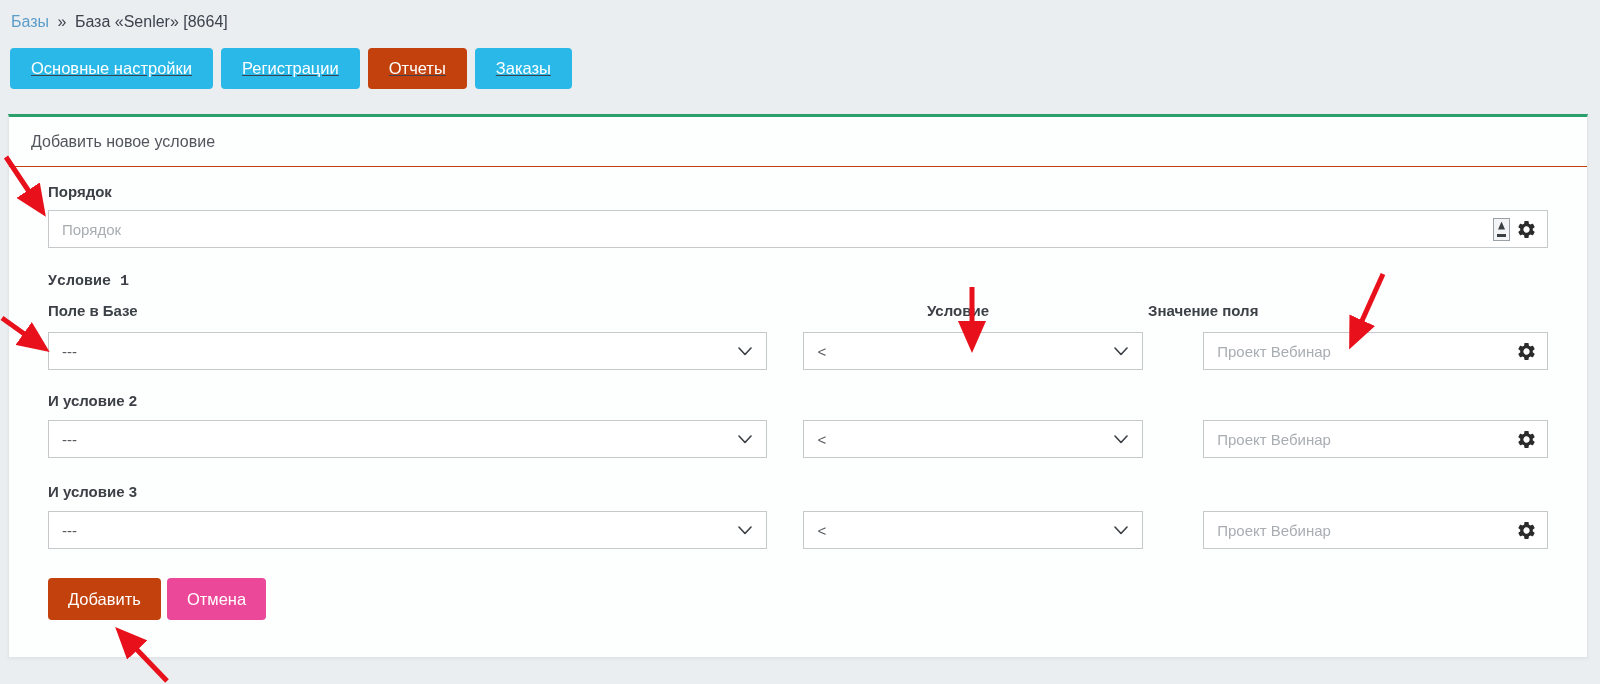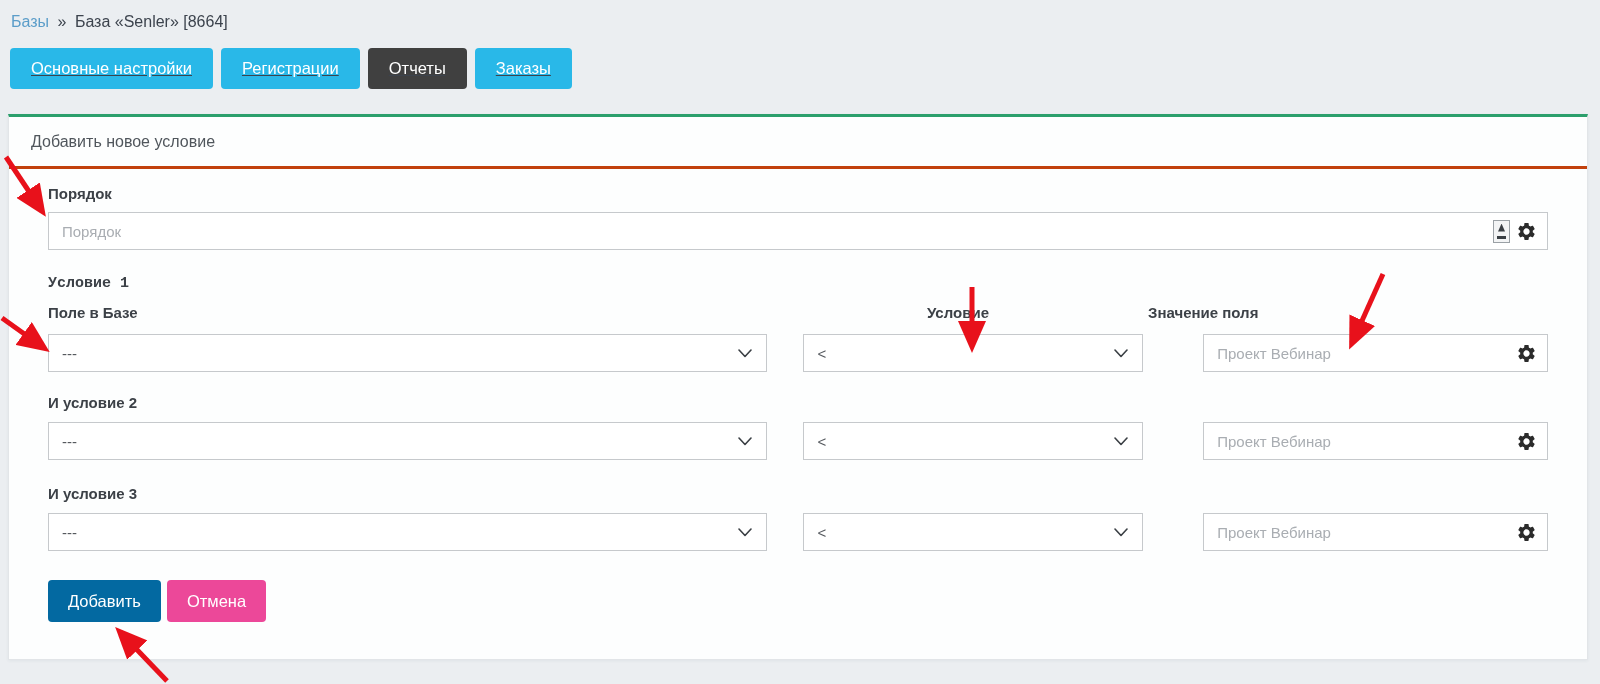--- a/index.html
+++ b/index.html
@@ -19,34 +19,34 @@
   
   .tabs { margin:17px 0 0 10px; display:flex;text-decoration:underline; }
   .tab-btn {
     border:none; cursor:pointer;
     background:#29b8e8; color:#fff;
     font-family:"Liberation Sans", sans-serif;
     font-size:16.5px;
     height:41px; padding:0 21px;
     margin-right:8px; border-radius:4px;
   }
-  .tab-btn.active { background:#404040; }
+  .tab-btn.active { background:#c2410c; }
   
   .panel {
     margin:25px 12px 0 8px;
     width:1580px;
     background:#fdfefe;
     border:1px solid #e2e5e8;
     border-top:3px solid #2b9f6c;
     box-shadow:0 1px 3px rgba(40,60,80,.06);
   }
   .panel-header {
     padding:16px 22px 15px 22px;
     font-size:16px; color:#50565c;
-    border-bottom:3px solid #c2410c;
+    border-bottom:1px solid #c2410c;
   }
   .panel-body { padding:16px 39px 37px 39px; }
   .field-label {
     font-size:15px; font-weight:700; color:#3c4147;
     margin-bottom:10px;
   }
   .cond-label {
     font-size:15px; font-weight:700; color:#3c4147;
     margin-top:25px; margin-bottom:11px;
   }
@@ -90,21 +90,21 @@
   .stepper .dot { width:7px; height:8px; background:#3a3f44; clip-path:polygon(50% 0,100% 100%,0 100%); }
   .stepper .bar { width:9px; height:3px; background:#3a3f44; }
   
   .actions { margin-top:29px; display:flex; }
   .btn {
     border:none; cursor:pointer; color:#fff;
     font-family:"Liberation Sans", sans-serif;
     font-size:16.5px; height:42px; padding:0 20px;
     border-radius:4px; margin-right:6px;
   }
-  .btn-submit { background:#0369a1; }
+  .btn-submit { background:#c2410c; }
   .btn-cancel { background:#ec4899; }
   
   .arrows-overlay {
     position:absolute; left:0; top:0; width:1600px; height:684px;
     pointer-events:none; z-index:20;
   }
 </style>
 </head>
 <body>
 

